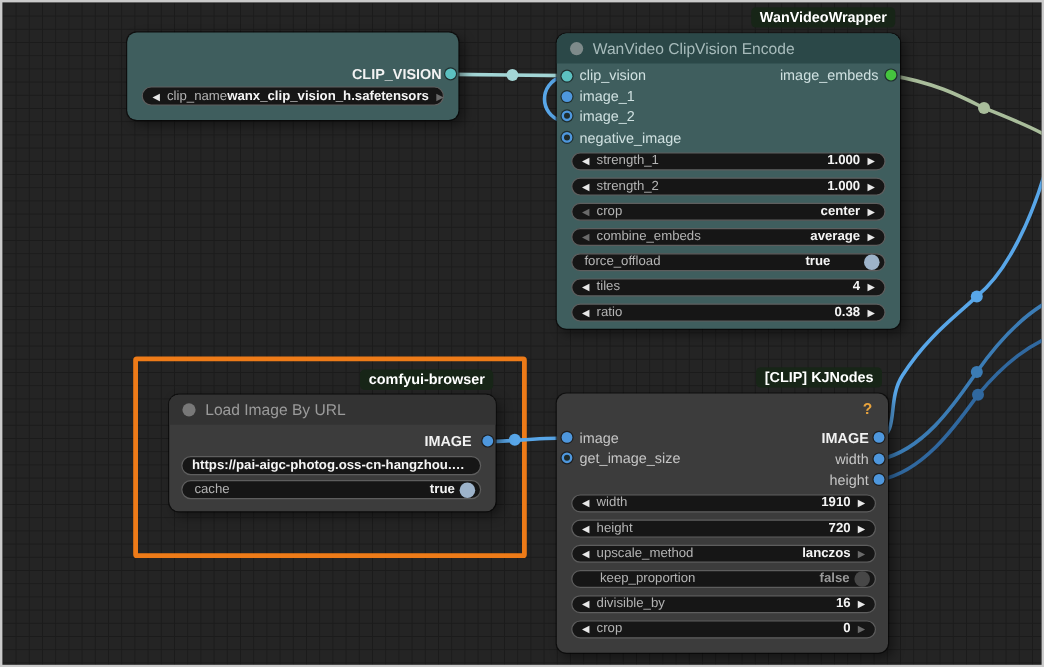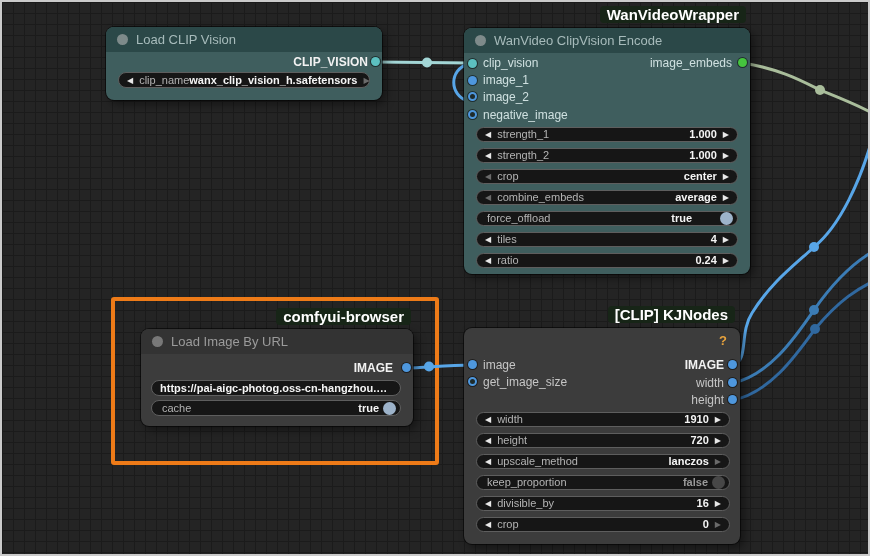--- a/index.html
+++ b/index.html
@@ -45,21 +45,21 @@
   .arr{font-size:8px; color:#e8e8e8; flex:0 0 auto;}
   .arr.dim{color:#6a6a6a;}
   .wlabel{color:#b4b4b4; margin-left:6px; white-space:nowrap;}
   .wvalue{margin-left:auto; color:#f5f5f5; font-weight:bold; white-space:nowrap; padding-right:6px;text-align:right;}
   .wvalue.dim{color:#9a9a9a;}
   .center-value{margin:0 auto; color:#f5f5f5; font-weight:bold; white-space:nowrap;
     overflow:hidden; text-overflow:ellipsis;}
   .toggle{width:13px; height:13px; border-radius:50%; flex:0 0 auto; margin-right:-4px;}
   .toggle.on{background:#9db3ca;} .toggle.off{background:#474747;}
   .badge{position:absolute; z-index:4; height:17px; line-height:17px;
-    background:#172517; color:#ffffff; font-size:15px; font-weight:bold;
+    background:#172517; color:#ffffff; font-size:12px; font-weight:bold;
     padding:0 7px; border-radius:4px; white-space:nowrap;}
   .help{position:absolute; right:13px; top:0; height:25px; line-height:25px;
     color:#e8a33d; font-weight:bold; font-size:13px;}
 </style>
 </head>
 <body>
 
 <div id="canvas">
 
   <div id="group-box"></div>
@@ -78,24 +78,20 @@
     <circle cx="812" cy="308" r="5" fill="#3b7cb5"></circle>
     <path d="M731 398 C768 391 795 352 813 327 C838 297 857 286 872 279" stroke="#30689f" stroke-width="3" fill="none" stroke-linecap="round"></path>
     <circle cx="813" cy="327" r="5" fill="#30689f"></circle>
   </svg>
 
   <div class="badge" style="right:122px; top:4px;">WanVideoWrapper</div>
   <div class="badge" style="right:457px; top:306px;">comfyui-browser</div>
   <div class="badge" style="right:133px; top:304px;">[CLIP] KJNodes</div>
 
   <div class="node teal" style="left:104px; top:25px; width:276px; height:73px;">
-    <div class="header">
-      <span class="collapse-dot"></span>
-      <span class="title">Load CLIP Vision</span>
-    </div>
     <div class="row out-label out-bold" style="top:27px; right:14px;">CLIP_VISION</div>
     <span class="port p-teal" style="left:265px; top:30px;"></span>
     <div class="widget" style="left:12px; top:45px; width:252px; height:16px;">
       <span class="arr">◀</span>
       <span class="wlabel">clip_name</span>
       <span class="wvalue">wanx_clip_vision_h.safetensors</span>
       <span class="arr dim">▶</span>
     </div>
   </div>
 
@@ -146,21 +142,21 @@
     </div>
     <div class="widget" style="left:12px; top:204px; width:262px;">
       <span class="arr">◀</span>
       <span class="wlabel">tiles</span>
       <span class="wvalue">4</span>
       <span class="arr">▶</span>
     </div>
     <div class="widget" style="left:12px; top:225px; width:262px;">
       <span class="arr">◀</span>
       <span class="wlabel">ratio</span>
-      <span class="wvalue">0.24</span>
+      <span class="wvalue">0.38</span>
       <span class="arr">▶</span>
     </div>
   </div>
 
   <div class="node gray" style="left:139px; top:327px; width:272px; height:97px;">
     <div class="header">
       <span class="collapse-dot"></span>
       <span class="title">Load Image By URL</span>
     </div>
     <div class="row out-label out-bold" style="top:31px; right:20px;">IMAGE</div>
@@ -200,21 +196,21 @@
       <span class="wvalue">720</span>
       <span class="arr">▶</span>
     </div>
     <div class="widget" style="left:12px; top:126px; width:254px;">
       <span class="arr">◀</span>
       <span class="wlabel">upscale_method</span>
       <span class="wvalue">lanczos</span>
       <span class="arr dim">▶</span>
     </div>
     <div class="widget" style="left:12px; top:147px; width:254px;">
-      <span class="wlabel" style="margin-left:2px;">keep_proportion</span>
+      <span class="wlabel" style="margin-left:15px;">keep_proportion</span>
       <span class="wvalue dim" style="padding-right:4px;">false</span>
       <span class="toggle off"></span>
     </div>
     <div class="widget" style="left:12px; top:168px; width:254px;">
       <span class="arr">◀</span>
       <span class="wlabel">divisible_by</span>
       <span class="wvalue">16</span>
       <span class="arr">▶</span>
     </div>
     <div class="widget" style="left:12px; top:189px; width:254px;">

